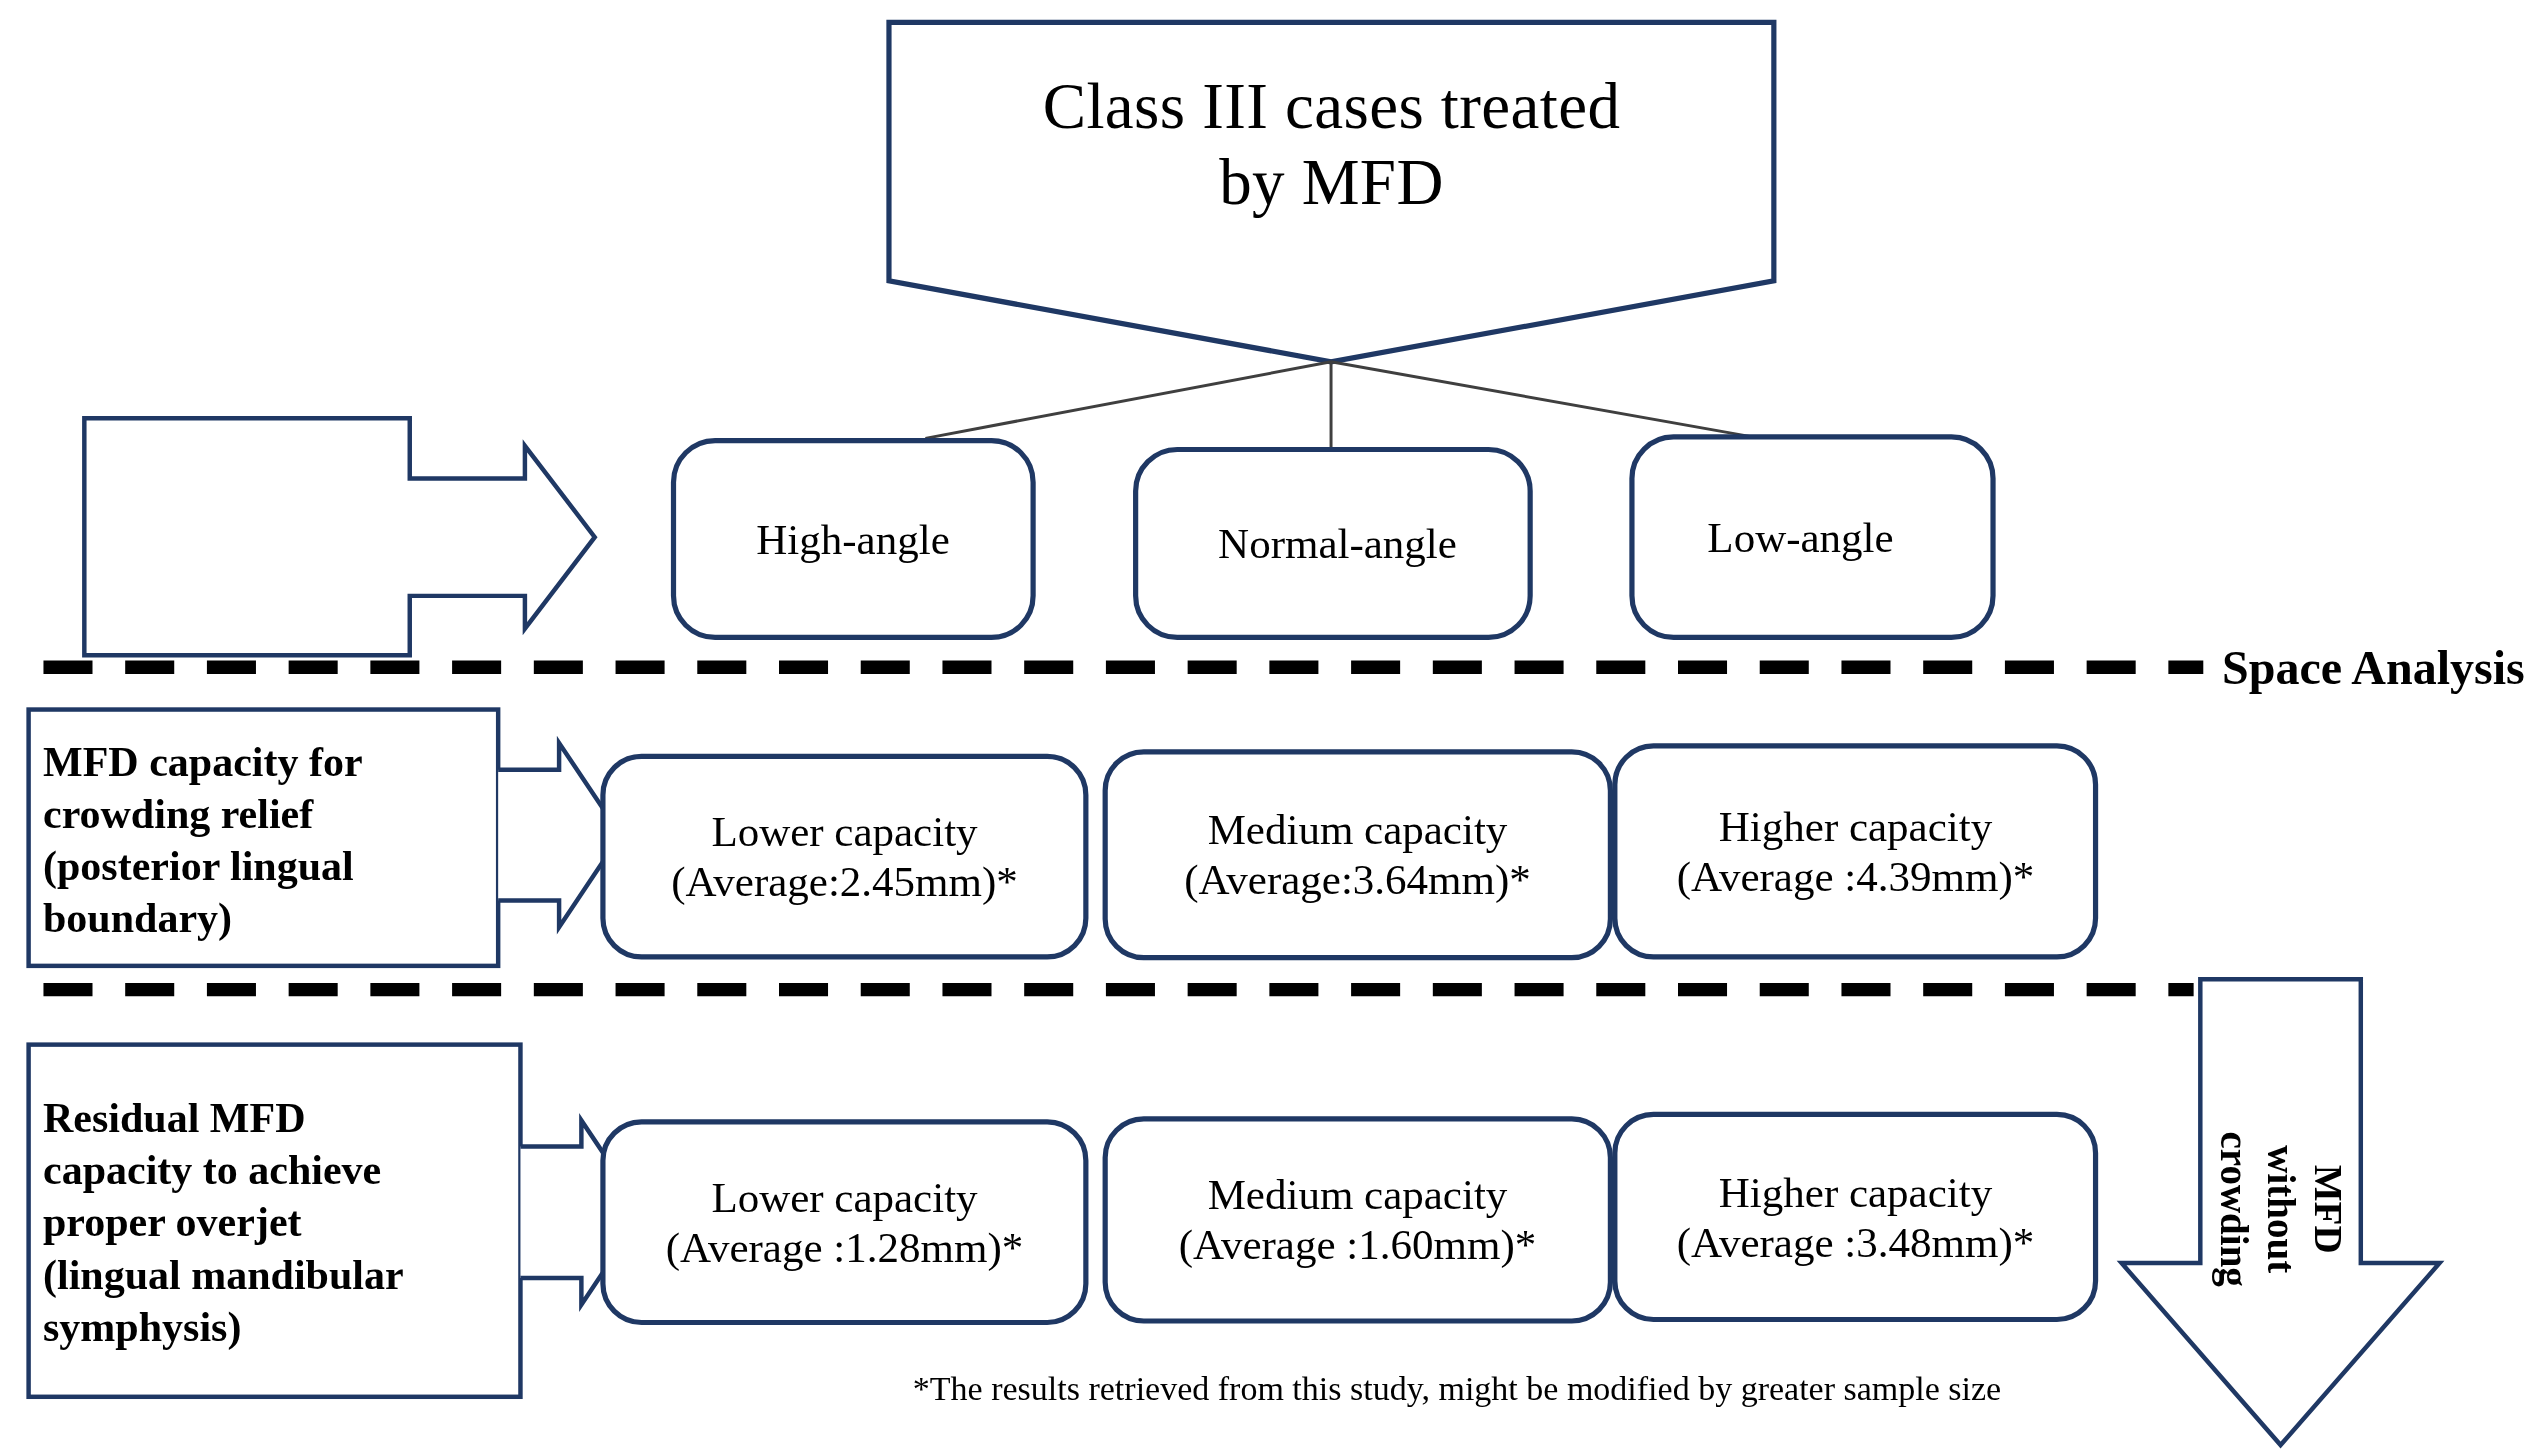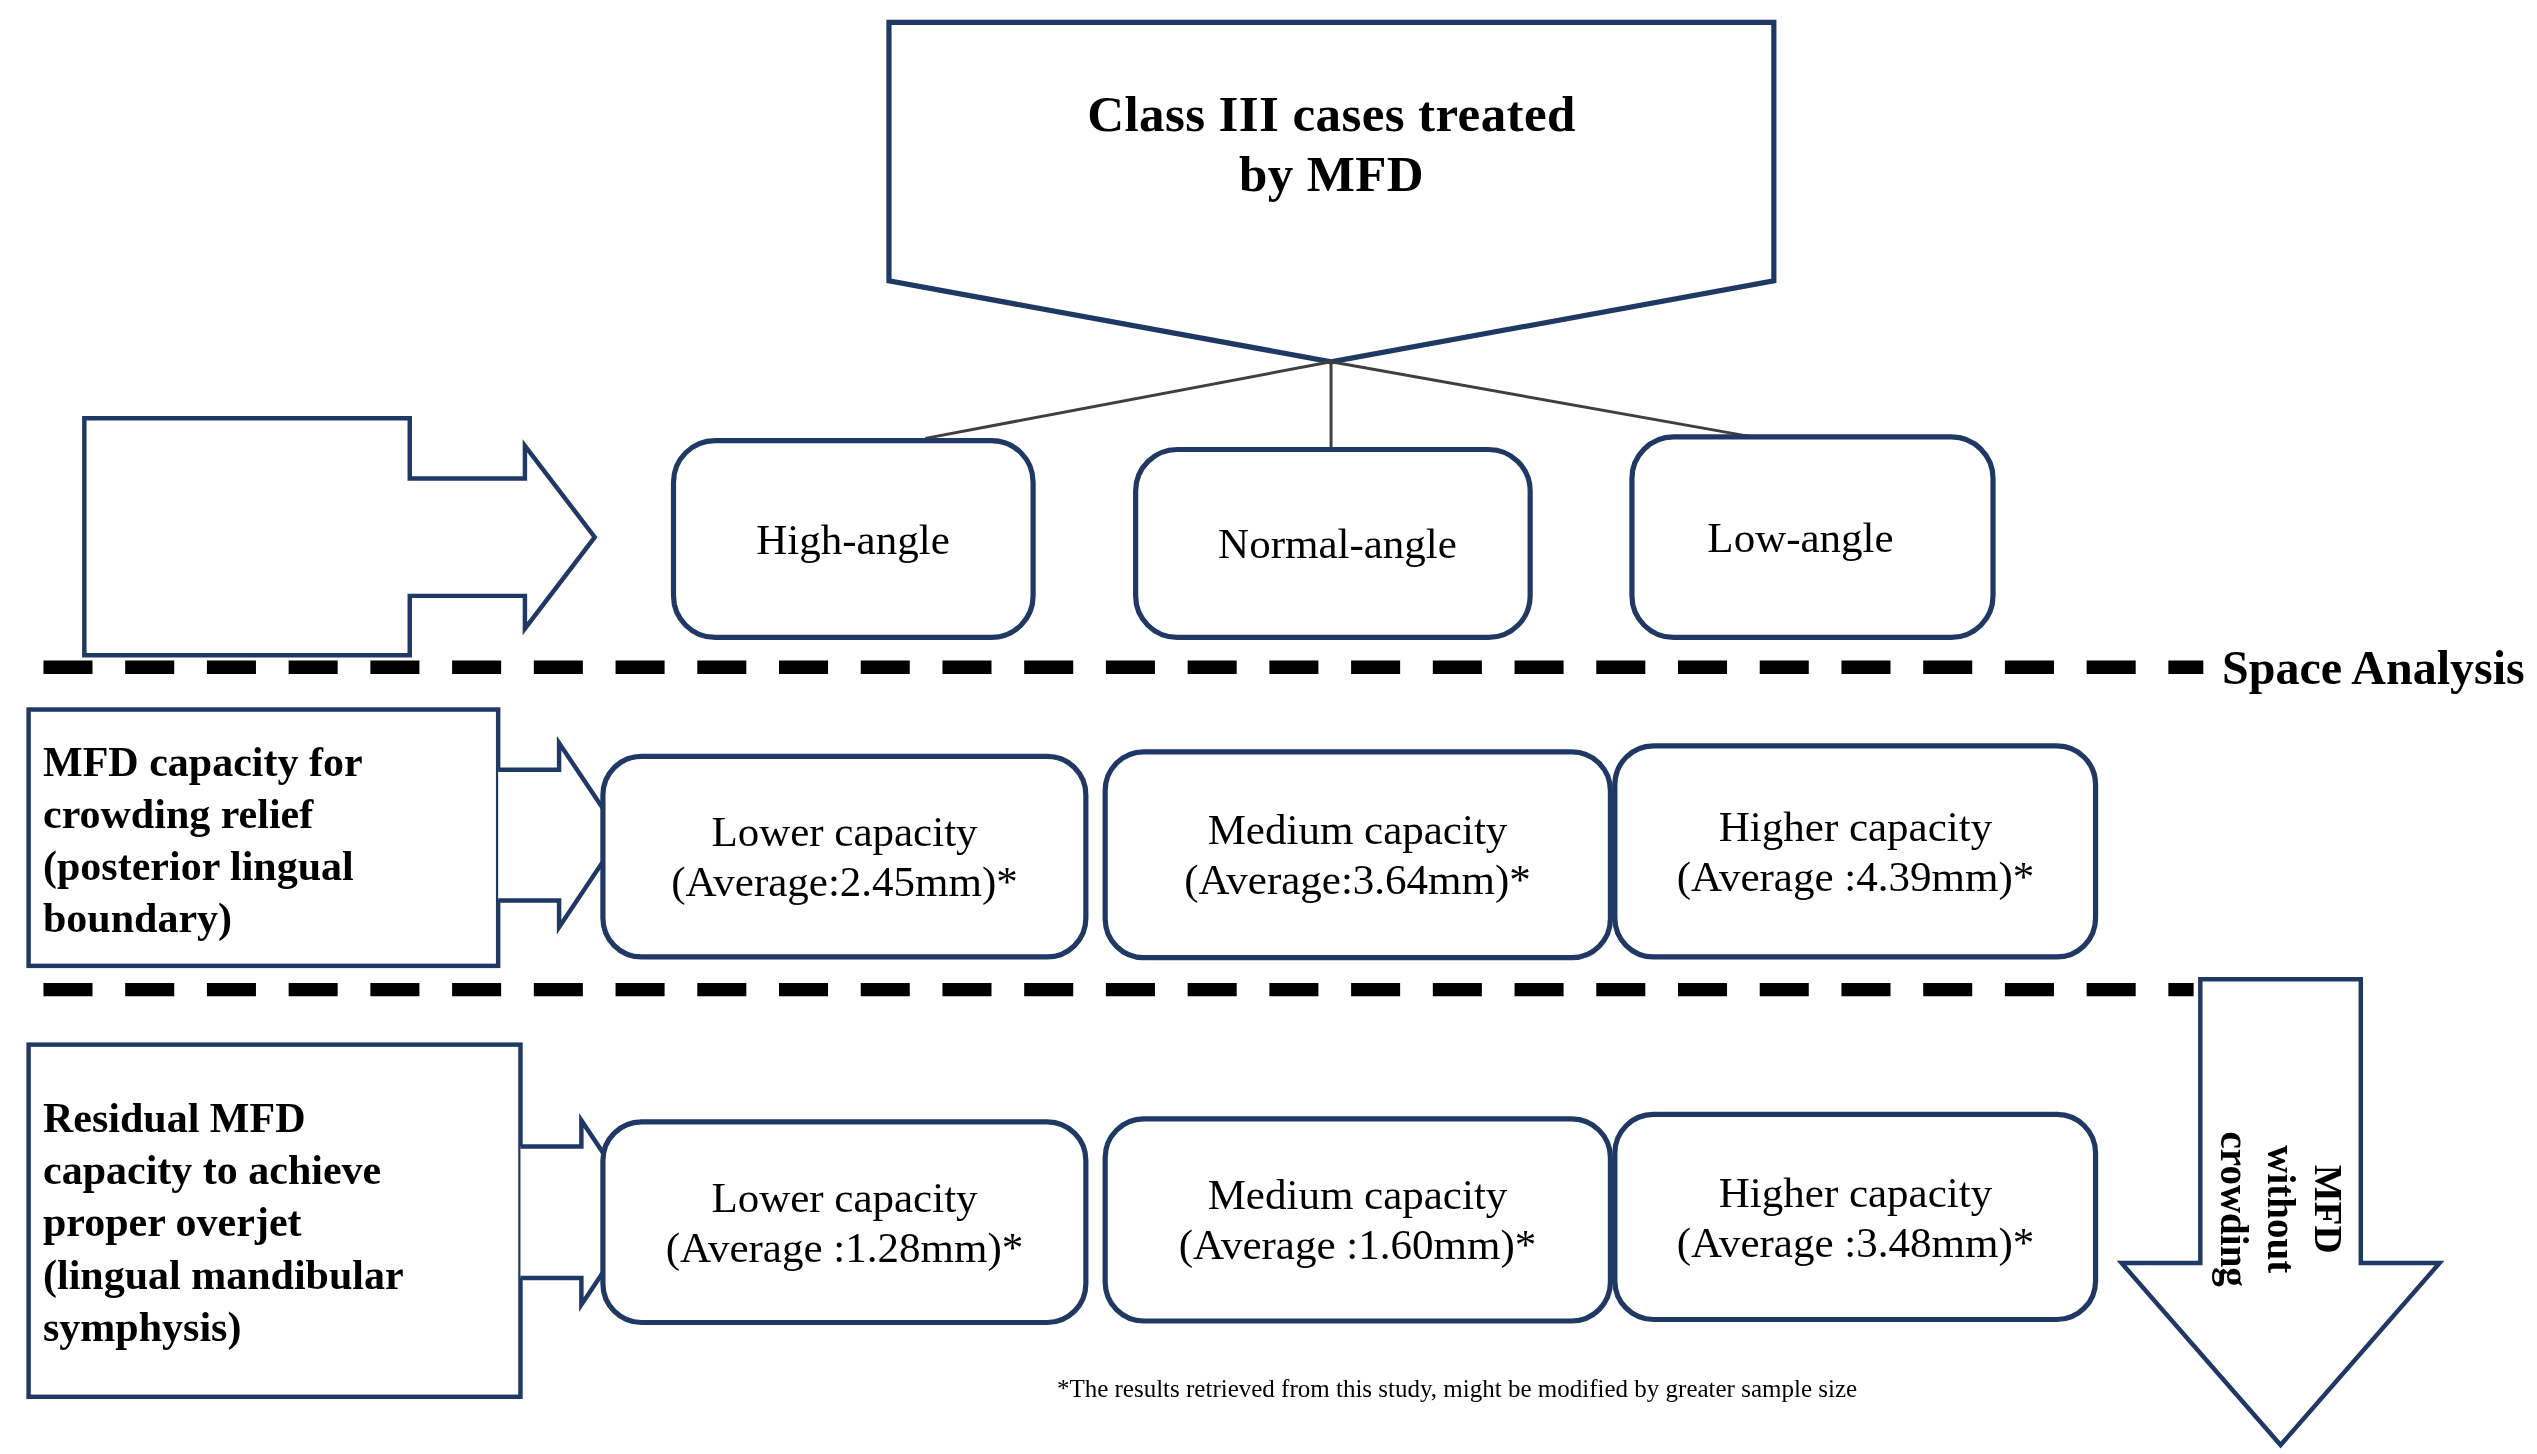--- a/index.html
+++ b/index.html
@@ -41,41 +41,40 @@
     text-align: center;
     line-height: 1.16;
     white-space: pre-line;
   }
   .txt.left {
     justify-content: flex-start;
     text-align: left;
   }
 
   .title-text {
-    font-size: 51px;
+    font-size: 65px;
     letter-spacing: 0.4px;
-    font-weight: bold;
   }
   .angle-text {
     font-size: 43px;
   }
   .cap-text {
     font-size: 43px;
   }
   .side-label {
     font-size: 42px;
     font-weight: bold;
     line-height: 1.24;
   }
   .space-analysis {
     font-size: 48px;
     font-weight: bold;
   }
   .footnote {
-    font-size: 25px;
+    font-size: 34px;
   }
   .vert-label {
     font-size: 39px;
     font-weight: bold;
     transform: rotate(90deg);
     transform-origin: center center;
     white-space: nowrap;
   }
 </style>
 </head>

